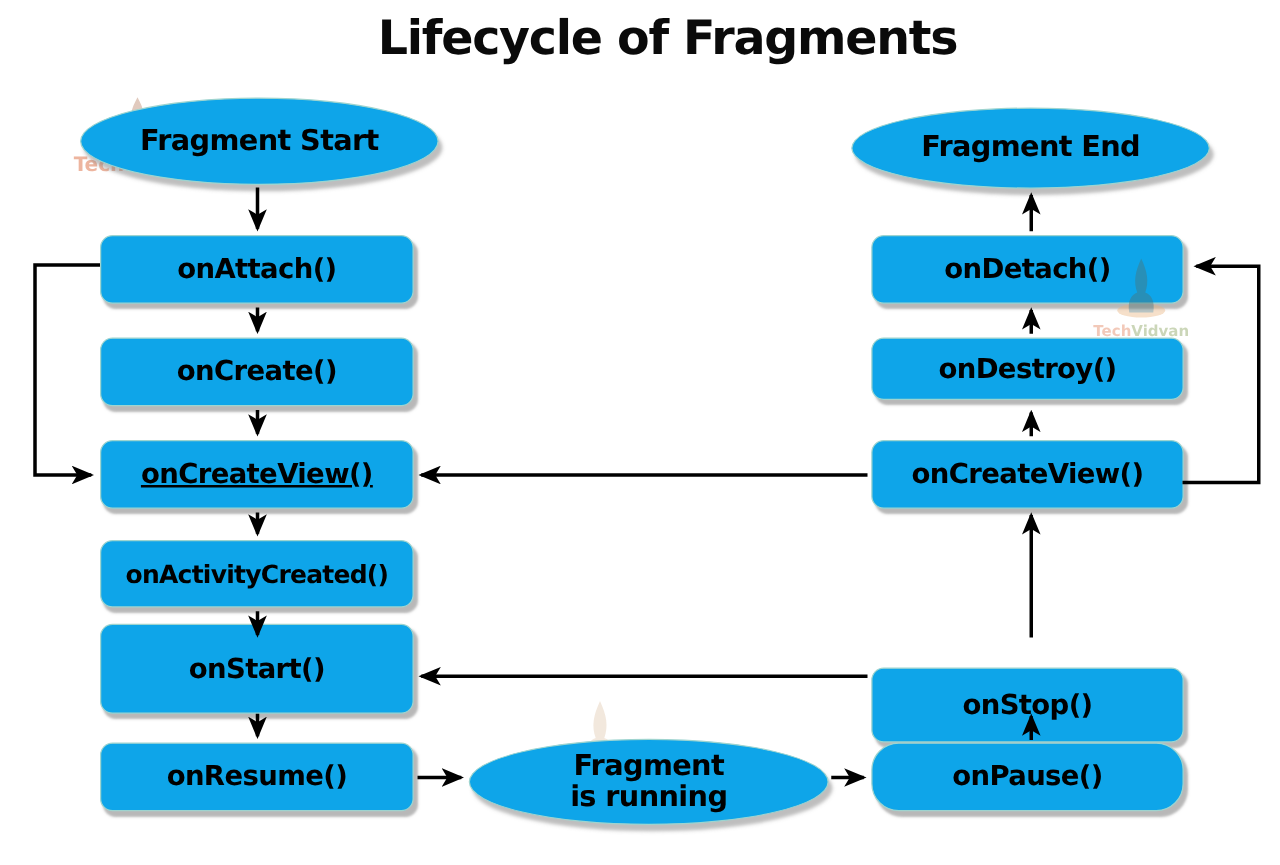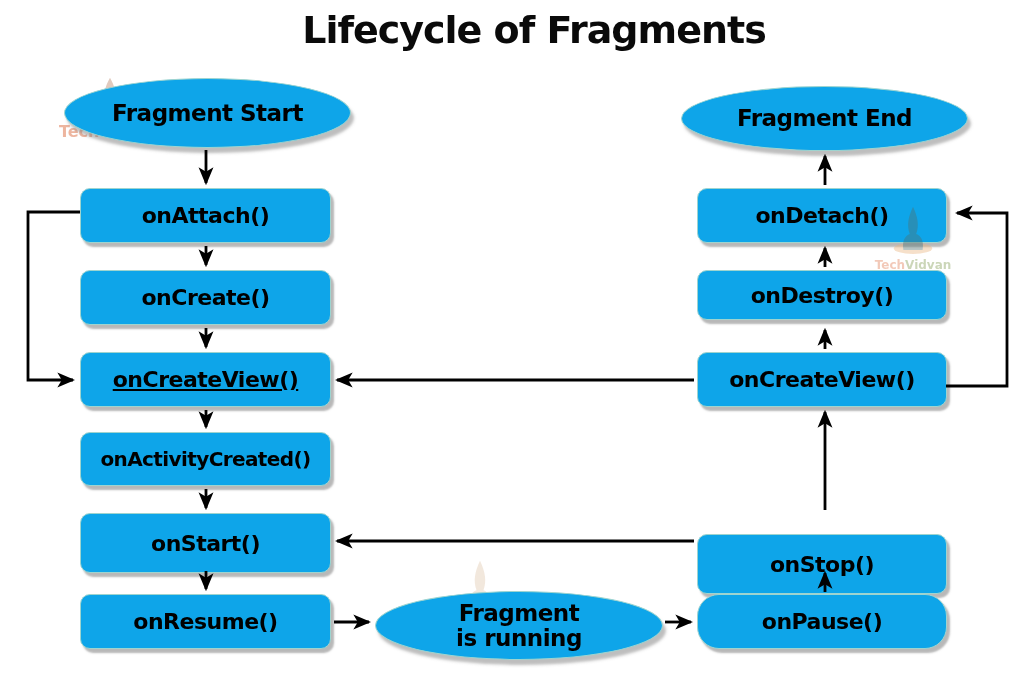--- a/index.html
+++ b/index.html
@@ -21,21 +21,21 @@
   .node.tight { font-size:20px; letter-spacing:-0.6px; }
   .ellipse {
     border-radius:50%; box-shadow:3px 5px 3px rgba(125,125,125,.5);
     font-size:23px; line-height:1.08; flex-direction:column;
   }
   
   .n-onattach          { left:80px;  top:188px; width:251px; height:55px; }
   .n-oncreate          { left:80px;  top:270px; width:251px; height:55px; }
   .n-oncreateview      { left:80px;  top:352px; width:251px; height:55px;text-decoration:underline; }
   .n-onactivitycreated { left:80px;  top:432px; width:251px; height:54px; }
-  .n-onstart           { left:80px;  top:513px; width:251px; height:60px; }
+  .n-onstart           { left:80px;  top:499px; width:251px; height:72px; }
   .n-onresume          { left:80px;  top:594px; width:251px; height:55px; }
   
   .n-ondetach          { left:697px; top:188px; width:250px; height:55px; }
   .n-ondestroy         { left:697px; top:270px; width:250px; height:50px; }
   .n-ondestroyview     { left:697px; top:352px; width:250px; height:55px; }
   .n-onstop            { left:697px; top:534px; width:250px; height:60px; }
   .n-onpause           { left:697px; top:594px; width:250px; height:55px;border-radius:22px; }
   
   .n-start   { left:64px;  top:78px;  width:287px; height:70px; }
   .n-end     { left:681px; top:86px;  width:287px; height:65px; }

